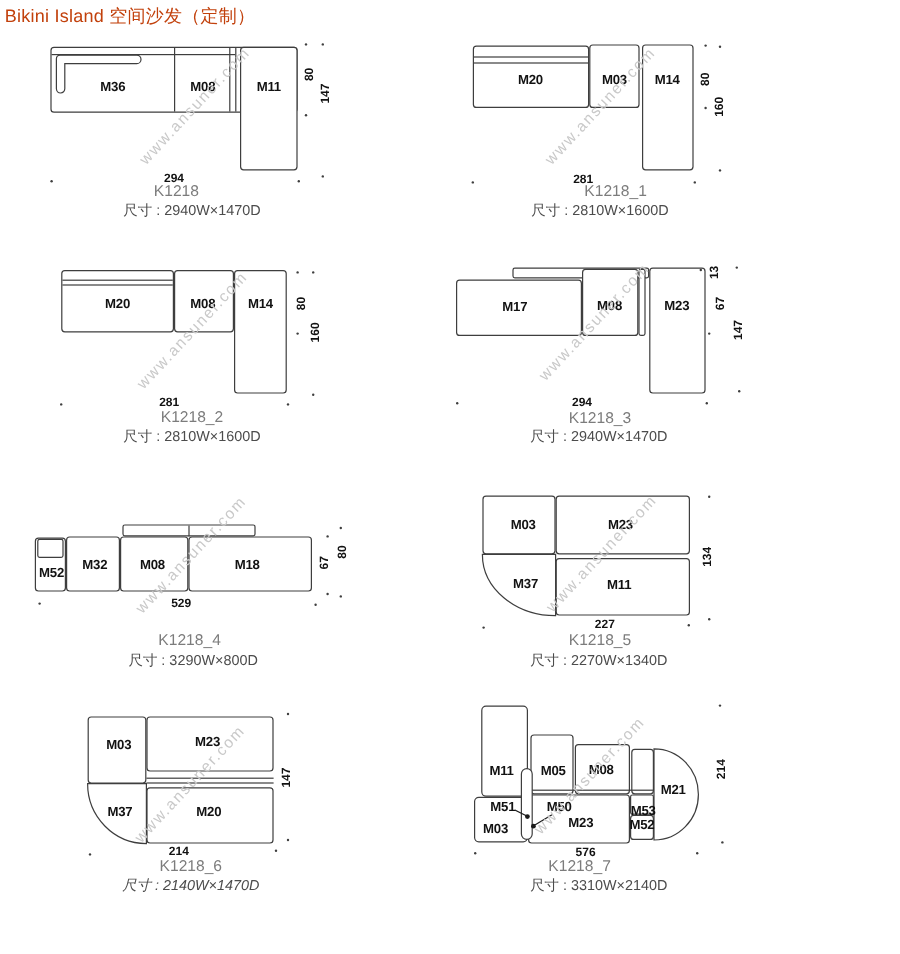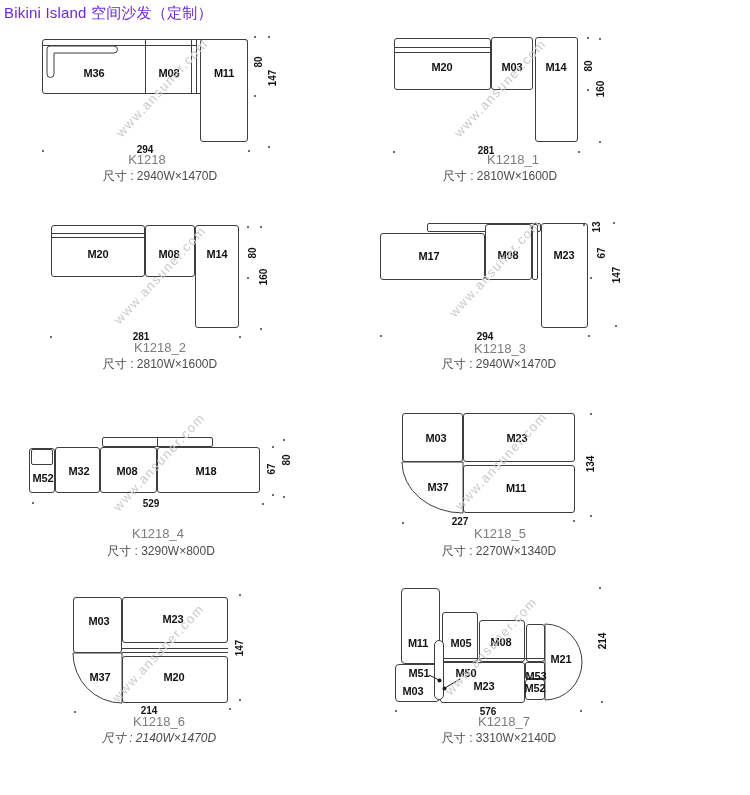--- a/index.html
+++ b/index.html
@@ -1,18 +1,18 @@
 <!DOCTYPE html>
 <html><head>
 <meta charset="utf-8">
 <style>
   html,body{margin:0;padding:0;background:#fff;}
   .canvas{position:relative;width:750px;height:795px;background:#fff;overflow:hidden;
           font-family:"Liberation Sans",sans-serif;}
-  .title{position:absolute;left:4px;top:4px;font-size:15px;color:#6d28d9;letter-spacing:.2px;}
+  .title{position:absolute;left:4px;top:4px;font-size:15px;color:#c2410c;letter-spacing:.2px;}
   .box{position:absolute;border:1px solid #3e3e3e;border-radius:3px;background:#fff;box-sizing:border-box;}
   .thin{border-radius:2px;}
   .hl{position:absolute;height:1px;background:#3e3e3e;}
   .vl{position:absolute;width:1px;background:#3e3e3e;}
   .mlabel{position:absolute;transform:translate(-50%,-50%);font-weight:bold;font-size:11px;color:#121212;
           white-space:nowrap;z-index:5;letter-spacing:-.2px;}
   .dim{position:absolute;transform:translate(-50%,-50%);font-weight:bold;font-size:10px;color:#121212;
        white-space:nowrap;z-index:5;}
   .dim.v{transform:translate(-50%,-50%) rotate(-90deg);}
   .code{position:absolute;transform:translate(-50%,-50%);font-size:13px;color:#7c7c7c;white-space:nowrap;}
@@ -156,21 +156,21 @@
     <div class="box" style="left:463px;top:413px;width:112px;height:49px;"></div>
     <div class="box" style="left:463px;top:465px;width:112px;height:48px;"></div>
     <svg style="left:400px;top:460px;" width="66" height="56" viewBox="0 0 66 56">
       <path d="M2 2 A61 51 0 0 0 63 53 L63 2 Z" fill="#fff" stroke="#3e3e3e"></path>
     </svg>
     <div class="mlabel" style="left:436px;top:438px;">M03</div>
     <div class="mlabel" style="left:517px;top:438px;">M23</div>
     <div class="mlabel" style="left:438px;top:487px;">M37</div>
     <div class="mlabel" style="left:516px;top:488px;">M11</div>
     <div class="dim v" style="left:590px;top:464px;">134</div>
-    <div class="dim" style="left:460px;top:521px;">227</div>
+    <div class="dim" style="left:504px;top:521px;">227</div>
     <div class="dot" style="left:590px;top:413px;"></div>
     <div class="dot" style="left:590px;top:515px;"></div>
     <div class="dot" style="left:402px;top:522px;"></div>
     <div class="dot" style="left:573px;top:520px;"></div>
     <div class="code" style="left:500px;top:533px;">K1218_5</div>
     <div class="size" style="left:499px;top:551px;">尺寸 : 2270W×1340D</div>
     <div class="wm" style="left:501px;top:461px;">www.ansuner.com</div>
   </section>
 
   <section>
@@ -226,17 +226,17 @@
     <div class="mlabel" style="left:413px;top:691px;">M03</div>
     <div class="mlabel" style="left:535px;top:688px;">M52</div>
     <div class="mlabel" style="left:419px;top:673px;">M51</div>
     <div class="mlabel" style="left:466px;top:673px;">M50</div>
     <div class="dim v" style="left:602px;top:641px;">214</div>
     <div class="dim" style="left:488px;top:711px;">576</div>
     <div class="dot" style="left:599px;top:587px;"></div>
     <div class="dot" style="left:601px;top:701px;"></div>
     <div class="dot" style="left:395px;top:710px;"></div>
     <div class="dot" style="left:580px;top:710px;"></div>
-    <div class="code" style="left:504px;top:721px;">K1218_7</div>
+    <div class="code" style="left:483px;top:721px;">K1218_7</div>
     <div class="size" style="left:499px;top:738px;">尺寸 : 3310W×2140D</div>
     <div class="wm" style="left:491px;top:646px;">www.ansuner.com</div>
   </section>
 </div>
 
 </body></html>

